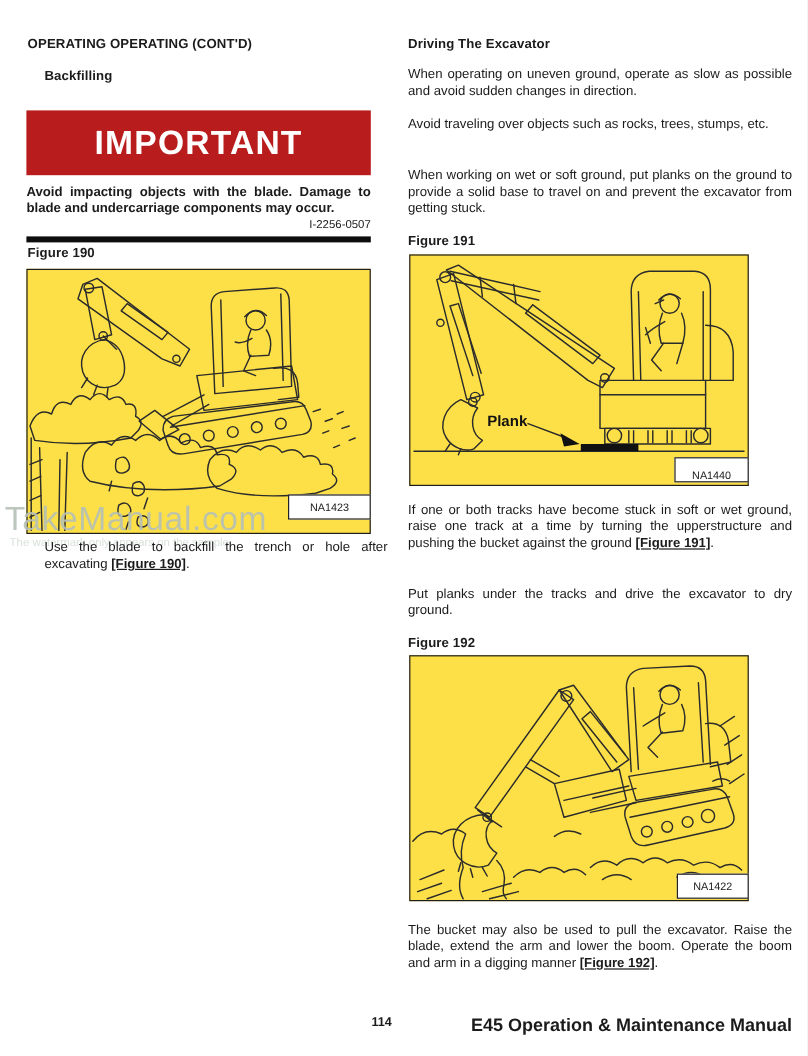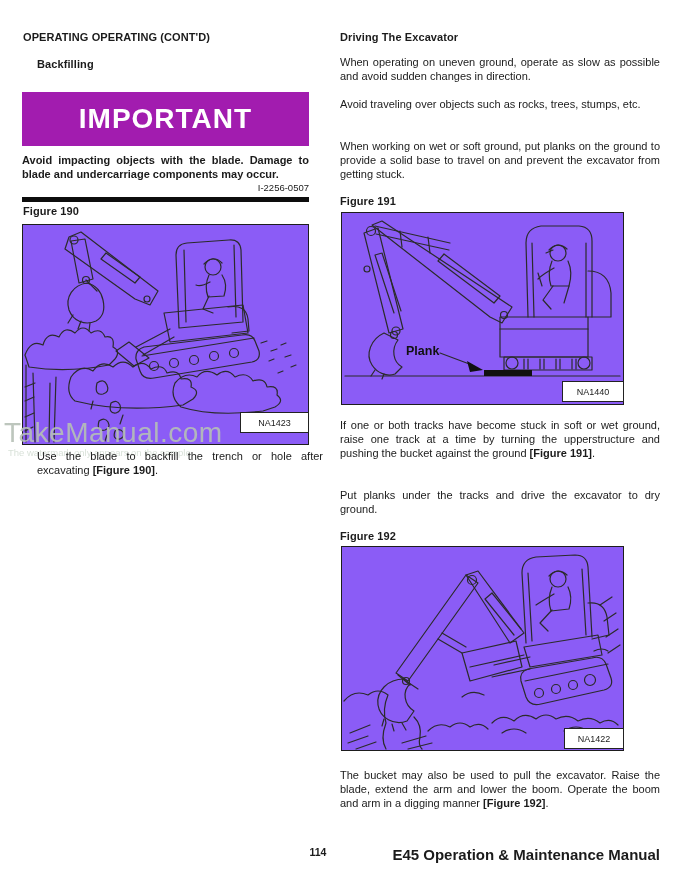--- a/index.html
+++ b/index.html
@@ -4,30 +4,30 @@
 <style>
   html,body{margin:0;padding:0;background:#e8e8e8;}
   .page{
     position:relative;width:673px;height:880px;margin:0 auto;
     background:#ffffff;overflow:hidden;
     font-family:"Liberation Sans",sans-serif;color:#1b1b1b;
   }
   .abs{position:absolute;}
   .h{font-size:11px;font-weight:700;letter-spacing:.1px;}
   .body-text{font-size:11px;line-height:14px;text-align:justify;}
-  .bold{font-weight:700;}
+  .bold{font-weight:700;text-decoration:underline;}
   
   .imp{left:22px;top:92px;width:287px;}
-  .imp-title{background:#a21caf;color:#fff;height:54px;line-height:54px;
+  .imp-title{background:#b91c1c;color:#fff;height:54px;line-height:54px;
     text-align:center;font-size:28px;font-weight:700;letter-spacing:1px;}
   .imp-body{margin-top:7px;font-weight:700;font-size:11px;line-height:14px;text-align:justify;}
   .imp-ref{text-align:right;font-size:9.5px;margin-top:1px;}
   .imp-bar{height:5px;background:#0d0d0d;margin-top:4px;}
   
-  .figbox{border:1.2px solid #1d1d1d;background:#8b5cf6;}
+  .figbox{border:1.2px solid #1d1d1d;background:#fde047;}
   .figbox svg{display:block;}
   .na-box{position:absolute;right:-1px;border:1px solid #222;background:#fff;
     height:19px;display:flex;align-items:center;justify-content:center;
     font-size:9px;color:#1b1b1b;}
   
   .wm{left:4px;top:417px;font-size:28px;font-weight:400;color:#b6c0b6;
     letter-spacing:.5px;z-index:6;opacity:.9;pointer-events:none;white-space:nowrap;text-align:center;}
   .wm-sub{left:8px;top:447px;font-size:9.5px;color:#cfdacf;z-index:6;opacity:.8;
     pointer-events:none;white-space:nowrap;}
   .footer-num{left:296px;top:846px;width:44px;text-align:center;font-size:10.5px;font-weight:700;}
@@ -165,21 +165,21 @@
           <circle cx="242" cy="150" r="6"></circle>
         <path d="M182,146 L182,156 M186,146 L186,156 M198,146 L198,156 M202,146 L202,156 M214,146 L214,156 M218,146 L218,156 M230,146 L230,156 M234,146 L234,156"></path>
 
         <path d="M98,140 L130,152"></path>
       </g>
 
       <path class="fill-ink" d="M142,157 L190,157 L190,163 L142,163 Z"></path>
       <polygon class="fill-ink" points="141,157 125,148 128,159"></polygon>
       <text class="annot" x="64" y="142">Plank</text>
     </svg>
-    <div class="na-box" style="bottom:2px;width:60px;">
+    <div class="na-box" style="bottom:2px;width:60px;align-items:flex-end;">
       <span>NA1440</span>
     </div>
   </div>
 
   <div class="abs body-text" style="left:340px;top:418px;width:320px;">
     <span>If one or both tracks have become stuck in soft or wet ground, raise one track at a time by turning the upperstructure and pushing the bucket against the ground </span><span class="bold">[Figure 191]</span><span>.</span>
   </div>
 
   <div class="abs body-text" style="left:340px;top:488px;width:320px;">Put planks under the tracks and drive the excavator to dry ground.</div>
 

